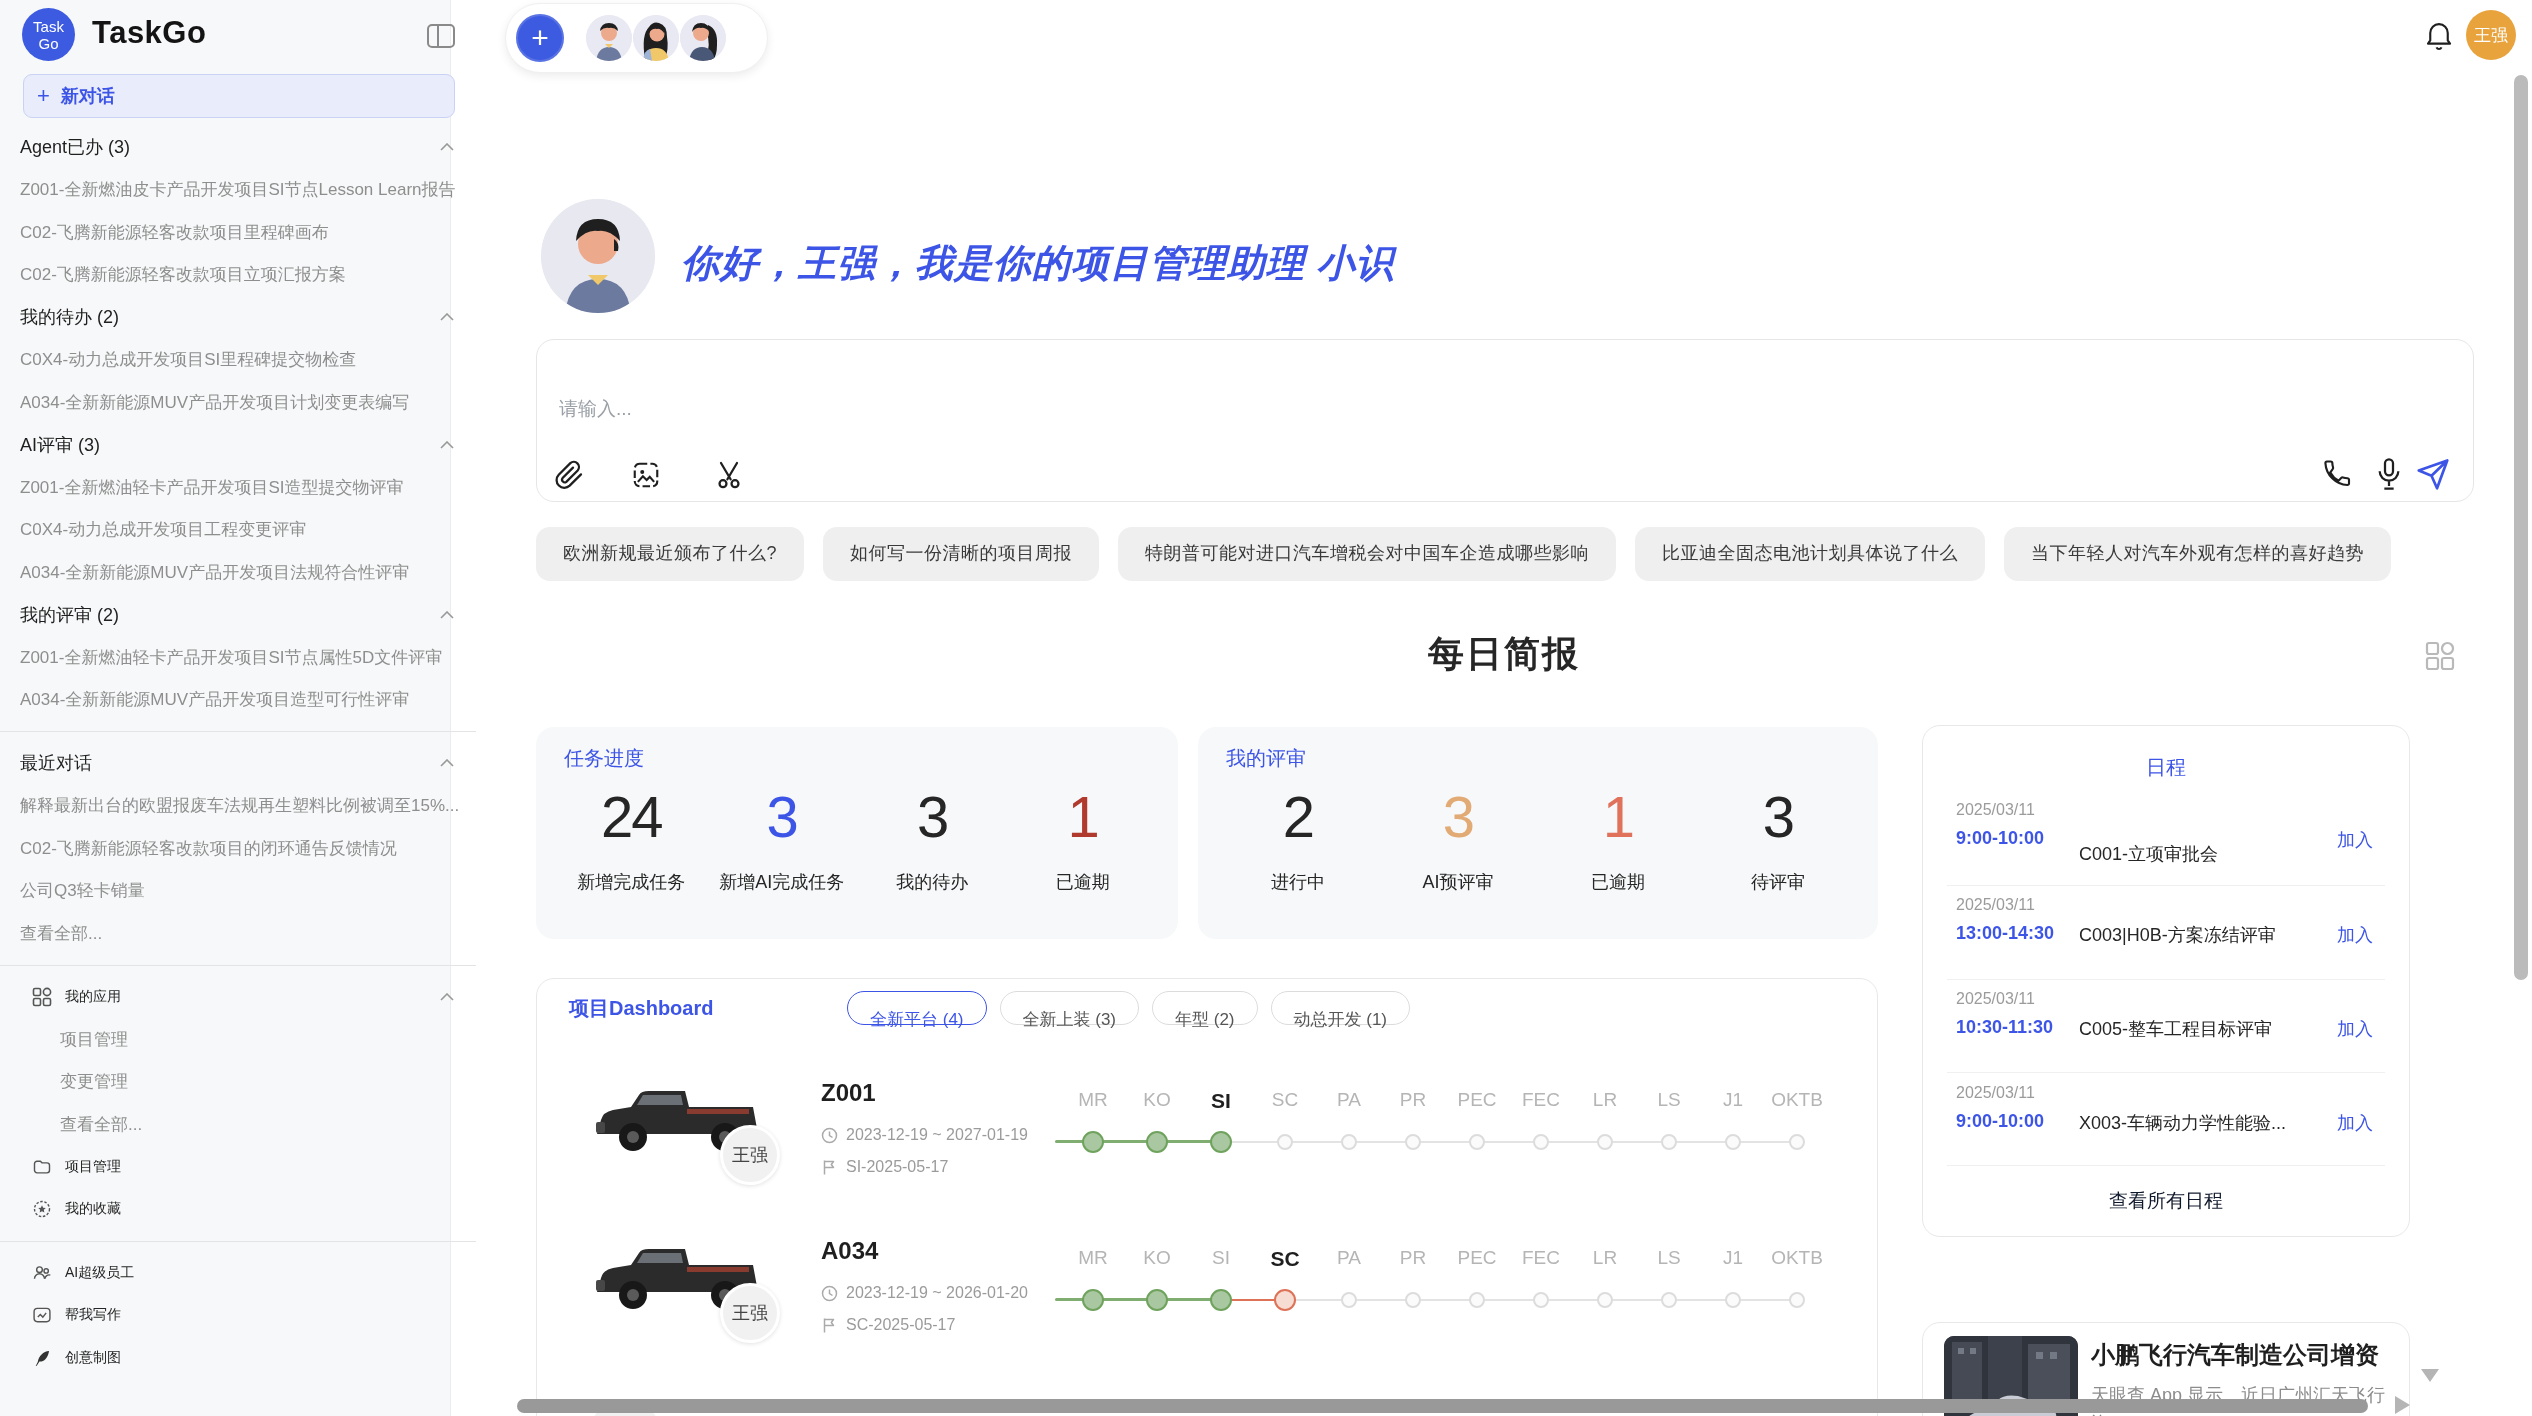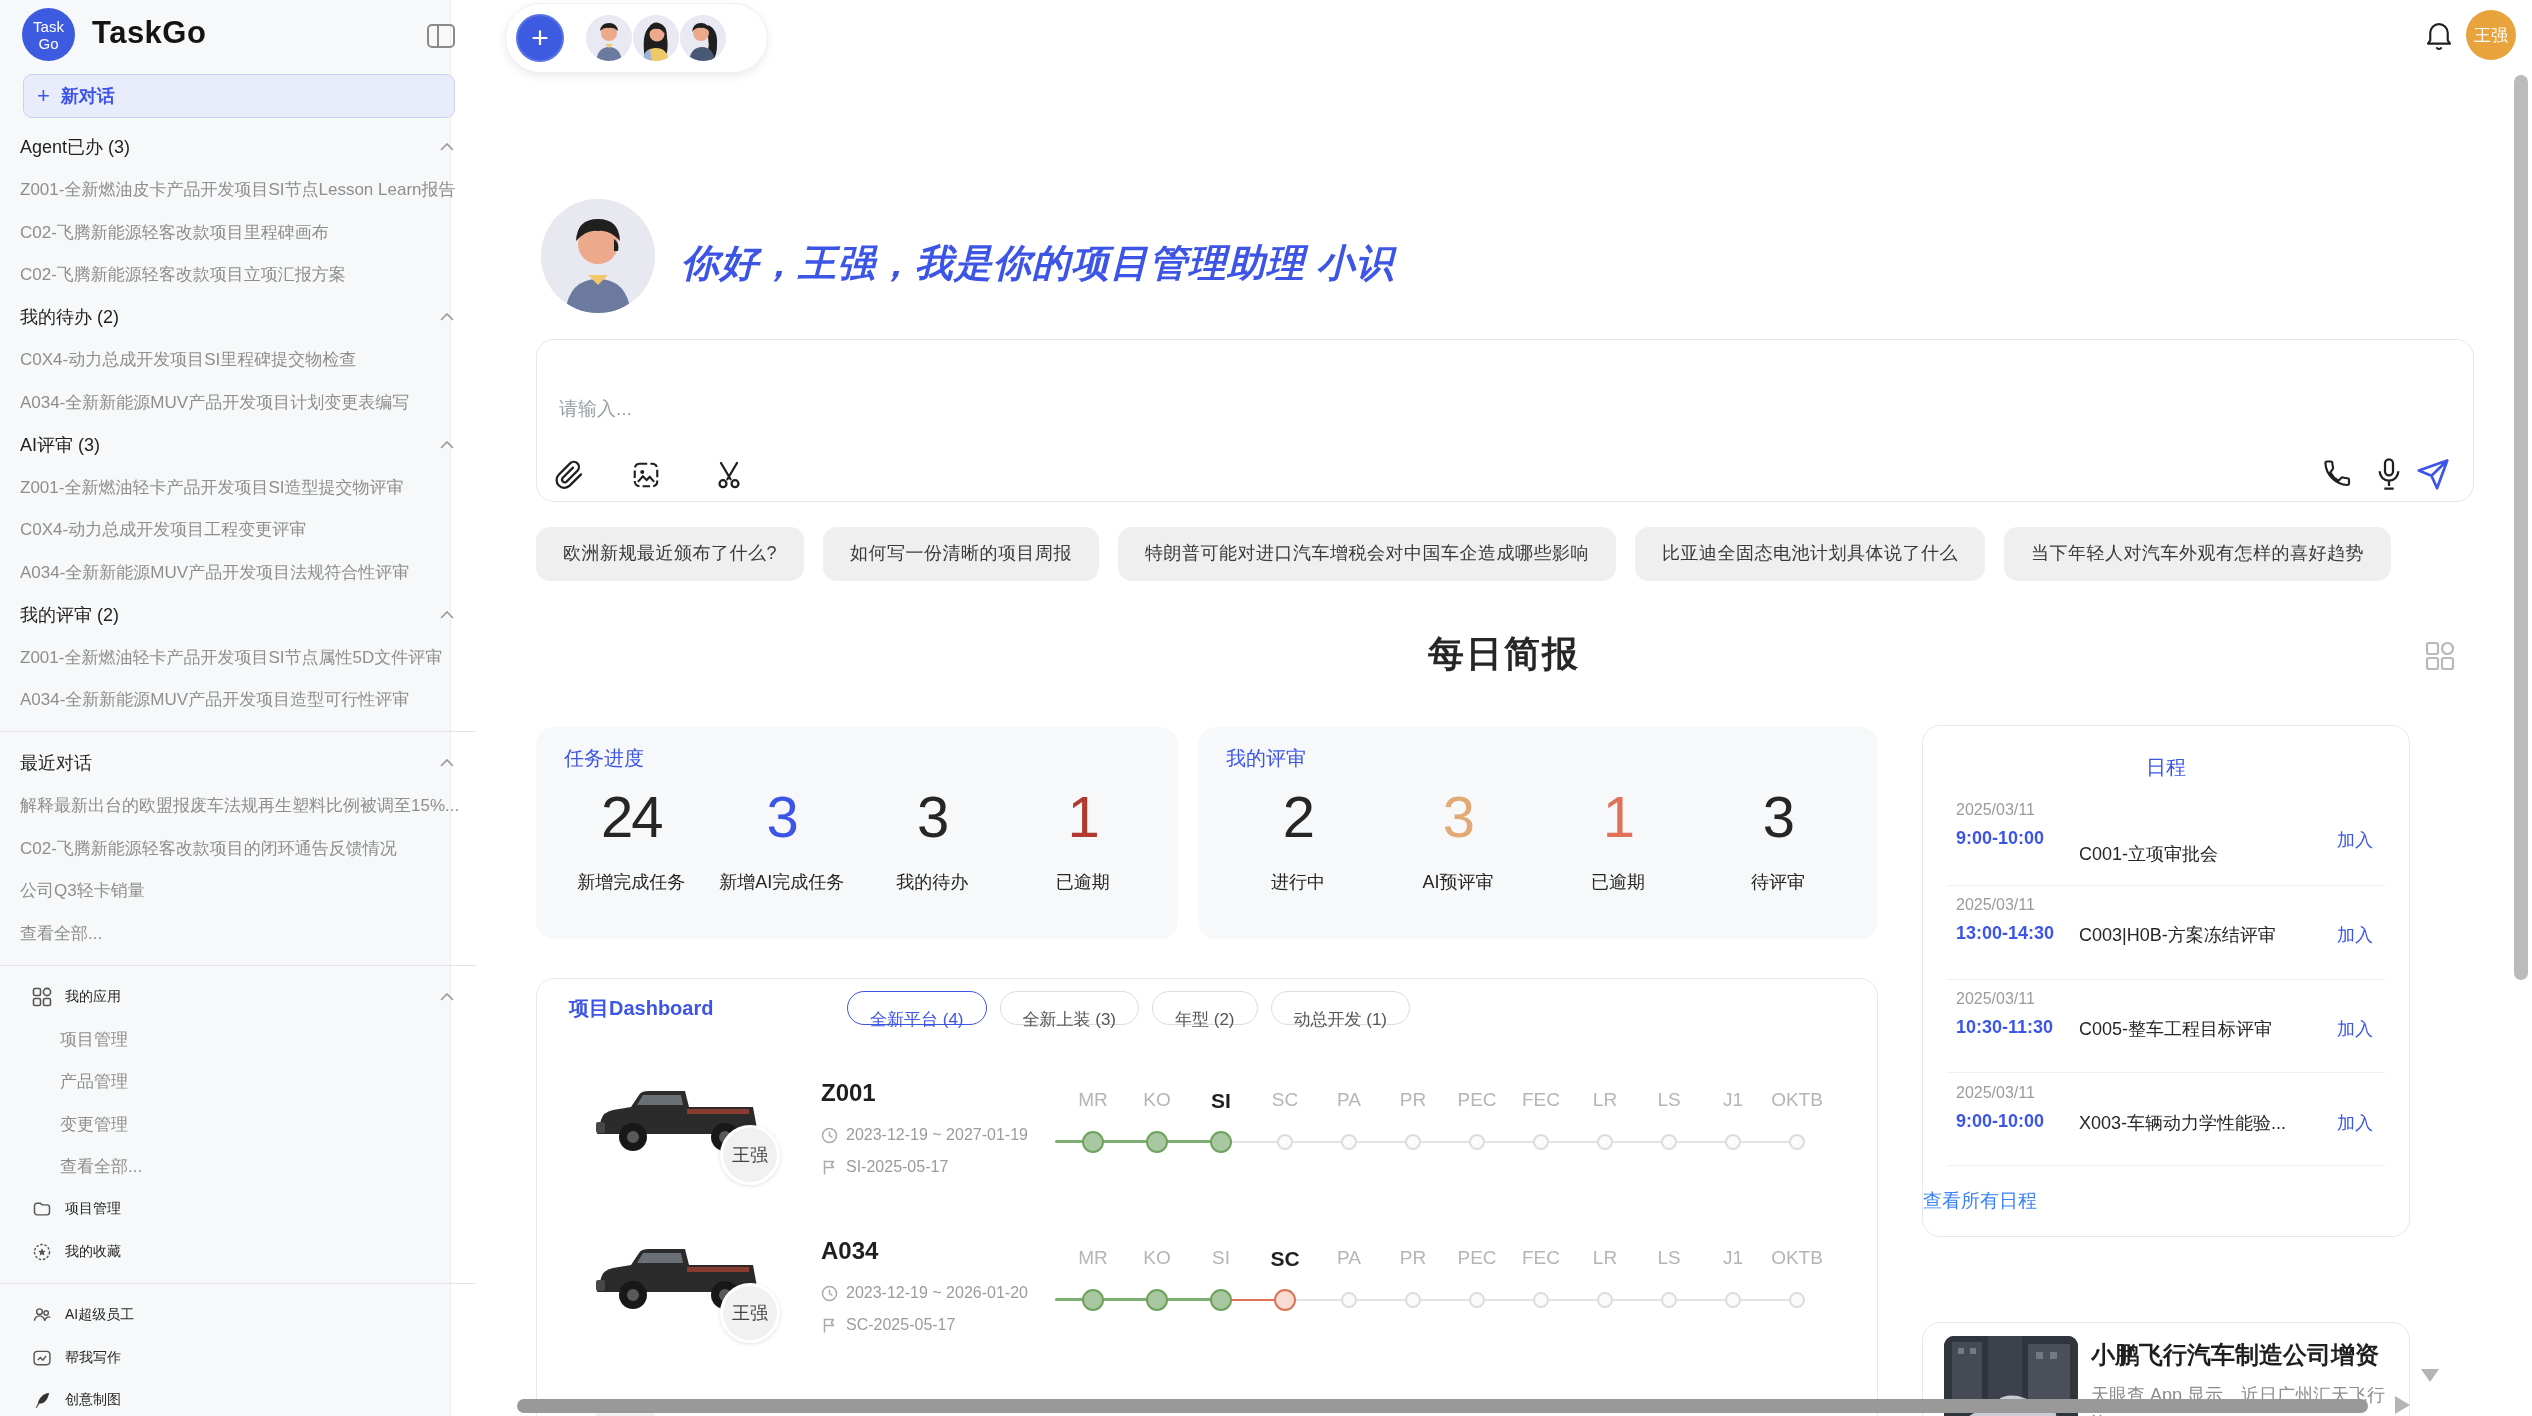--- a/index.html
+++ b/index.html
@@ -89,21 +89,21 @@
 .tline.red{background:#DE7257;height:2px}
 
 
 .sched-card{position:absolute;left:1922px;top:725px;width:488px;height:512px;background:#fff;border:1.5px solid #e8e8e8;border-radius:18px}
 .sched-title{position:absolute;left:0;right:0;top:28px;text-align:center;font-size:20px;color:#3D55E6;font-weight:500}
 .ev-date{position:absolute;left:33px;font-size:16px;color:#9b9b9b}
 .ev-time{position:absolute;left:33px;font-size:18px;font-weight:600;color:#3D55E6}
 .ev-title{position:absolute;left:156px;font-size:18px;color:#262626;width:235px;white-space:nowrap;overflow:hidden}
 .ev-join{position:absolute;right:36px;font-size:18px;color:#3D55E6;cursor:pointer}
 .ev-div{position:absolute;left:24px;right:24px;height:1px;background:#f0f0f0}
-.sched-footer{position:absolute;left:0;right:0;top:462px;text-align:left;font-size:19px;color:#3b82f6;cursor:pointer}
+.sched-footer{position:absolute;left:0;right:0;top:462px;text-align:center;font-size:19px;color:#0f172a;cursor:pointer}
 
 .news-card{position:absolute;left:1922px;top:1322px;width:488px;height:200px;background:#fff;border:1.5px solid #e8e8e8;border-radius:18px;overflow:hidden}
 .news-img{position:absolute;left:21px;top:13px;width:134px;height:110px;border-radius:10px;overflow:hidden;background:#30343c}
 .news-title{position:absolute;left:168px;top:16px;font-size:24px;font-weight:700;color:#1f1f1f;width:300px;white-space:nowrap;overflow:hidden}
 .news-body{position:absolute;left:168px;top:58px;font-size:18px;color:#8c8c8c;width:300px;line-height:28px}
 
 
 .hscroll{position:absolute;left:517px;top:1399px;width:1851px;height:14px;background:#999;border-radius:7px;z-index:10}
 .arrow-right{position:absolute;left:2395px;top:1396px;width:0;height:0;border-top:9px solid transparent;border-bottom:9px solid transparent;border-left:15px solid #b5b5b5;z-index:10}
 .arrow-down{position:absolute;left:2421px;top:1369px;width:0;height:0;border-left:9px solid transparent;border-right:9px solid transparent;border-top:13px solid #b5b5b5;z-index:10}
@@ -280,23 +280,20 @@
         </svg>
       <span>我的应用</span>
       <svg class="chev" width="14" height="8" viewBox="0 0 14 8">
           <path d="M1 7l6-6 6 6" stroke="#999" stroke-width="1.6" fill="none"></path>
         </svg>
     </div>
     <div class="srow item indent">
         <span>项目管理</span>
       </div>
     <div class="srow item indent">
-        <span>产品管理</span>
-      </div>
-    <div class="srow item indent">
         <span>变更管理</span>
       </div>
     <div class="srow item indent">
         <span>查看全部...</span>
       </div>
 
     <div class="srow dark">
       <svg width="20" height="20" viewBox="0 0 24 24">
           <path d="M3 8a3 3 0 013-3h4l2 2h6a3 3 0 013 3v6a3 3 0 01-3 3H6a3 3 0 01-3-3z" fill="none" stroke="#555" stroke-width="1.7"></path>
         </svg>

